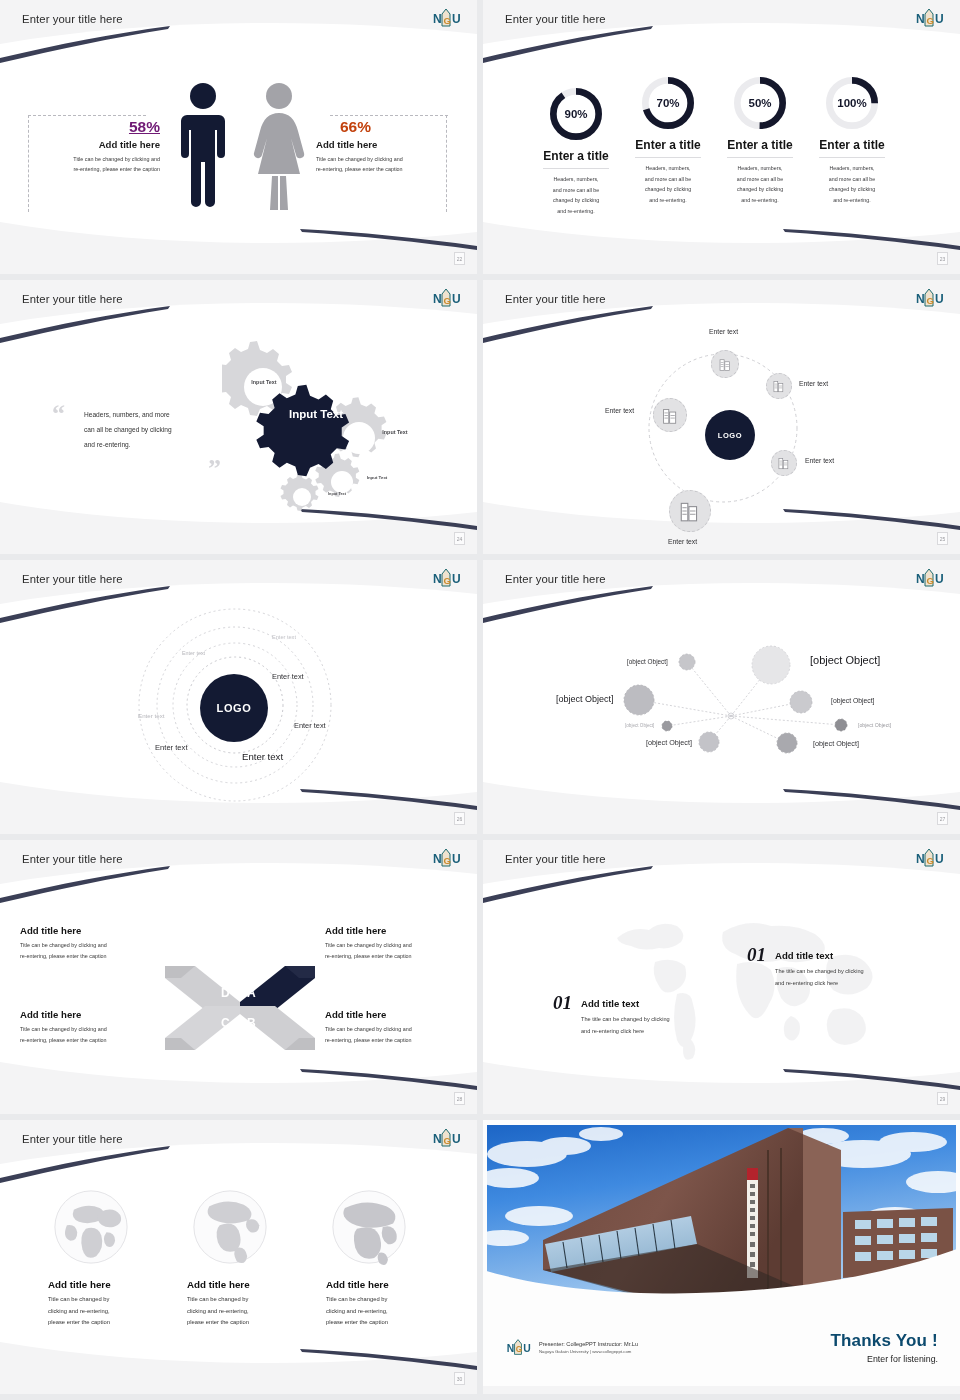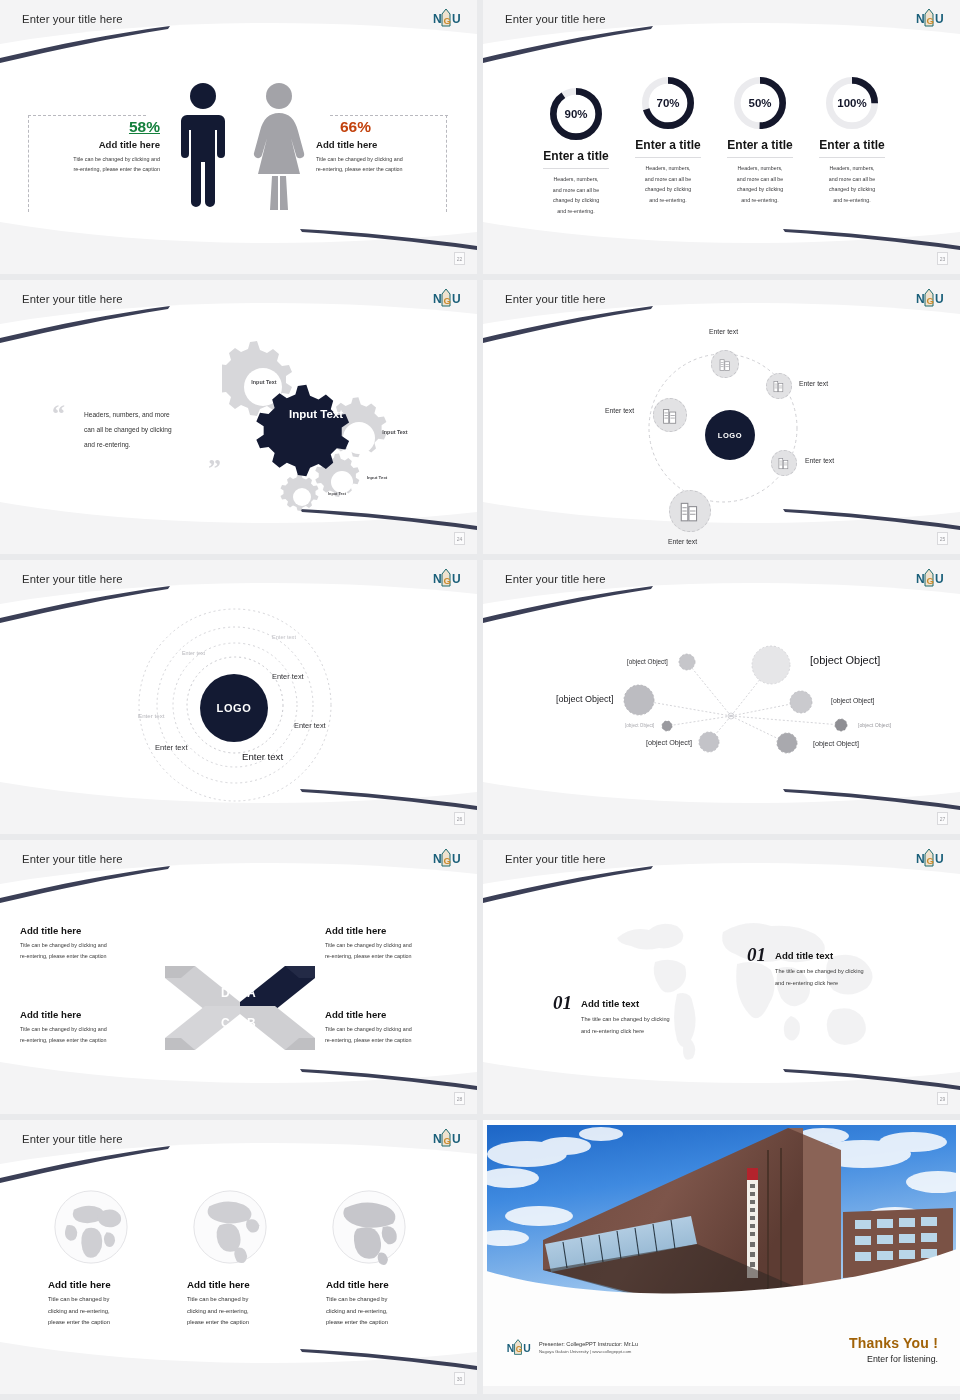--- a/index.html
+++ b/index.html
@@ -52,21 +52,21 @@
     width: 11px; height: 13px;
     border: 1px solid #d9d9dc;
     background: #fbfbfc;
     font-size: 5px; line-height: 12px;
     text-align: center; color: #9a9a9f;
   }
   .content { position: absolute; left:0; top:30px; width:477px; height:230px; }
 
   
   .pct { font-size: 15.5px; font-weight: bold; }
-  .pct.male { color: #15803d; text-decoration: underline; }
+  .pct.male { color: #701a75; text-decoration: underline; }
   .pct.female { color: #c2410c; margin-left: 24px; }
   .addtitle { font-size: 9.6px; font-weight: bold; color: #1c1c1c; margin-top: 3px; }
   .captxt { font-size: 5.4px; color: #3a3a3a; line-height: 1.85; margin-top: 4px; }
   .dashbox { position:absolute; border:1px dashed #b9b9bf; }
 
   
   .donut-col { position:absolute; width: 92px; text-align:center; }
   .donut { width: 56px; height:56px; margin: 0 auto; position:relative; }
   .donut svg { display:block; }
   .donut-val {
@@ -104,21 +104,21 @@
   .num-big { font-size:19px; font-weight:bold; font-style:italic; color:#15151c; font-family:"Liberation Serif",serif; }
   .num-title { font-size:9.6px; font-weight:bold; color:#141414; }
   .num-desc { font-size:5.6px; color:#3a3a3a; line-height:2.1; margin-top:5px; }
 
   
   .globe-head { font-size:9.8px; font-weight:bold; color:#111; }
   .globe-desc { font-size:5.8px; color:#333; line-height:2.0; margin-top:4px; }
 
   
   .photo-wrap { position:absolute; left:0; top:0; width:477px; height:186px; overflow:hidden; }
-  .thanks-big { font-size:14px; font-weight:bold; color:#a16207; letter-spacing:.2px;margin-left:8px; }
+  .thanks-big { font-size:17px; font-weight:bold; color:#0c4a6e; letter-spacing:.2px;margin-left:8px; }
   .thanks-sub { font-size:8.8px; color:#1d1d1d; margin-top:3px; }
   .pres-l1 { font-size:5.6px; color:#333; }
   .pres-l2 { font-size:4.3px; color:#555; margin-top:2px; }
 </style>
 </head>
 <body>
 
 <div class="sheet">
 
   <div class="slide">

